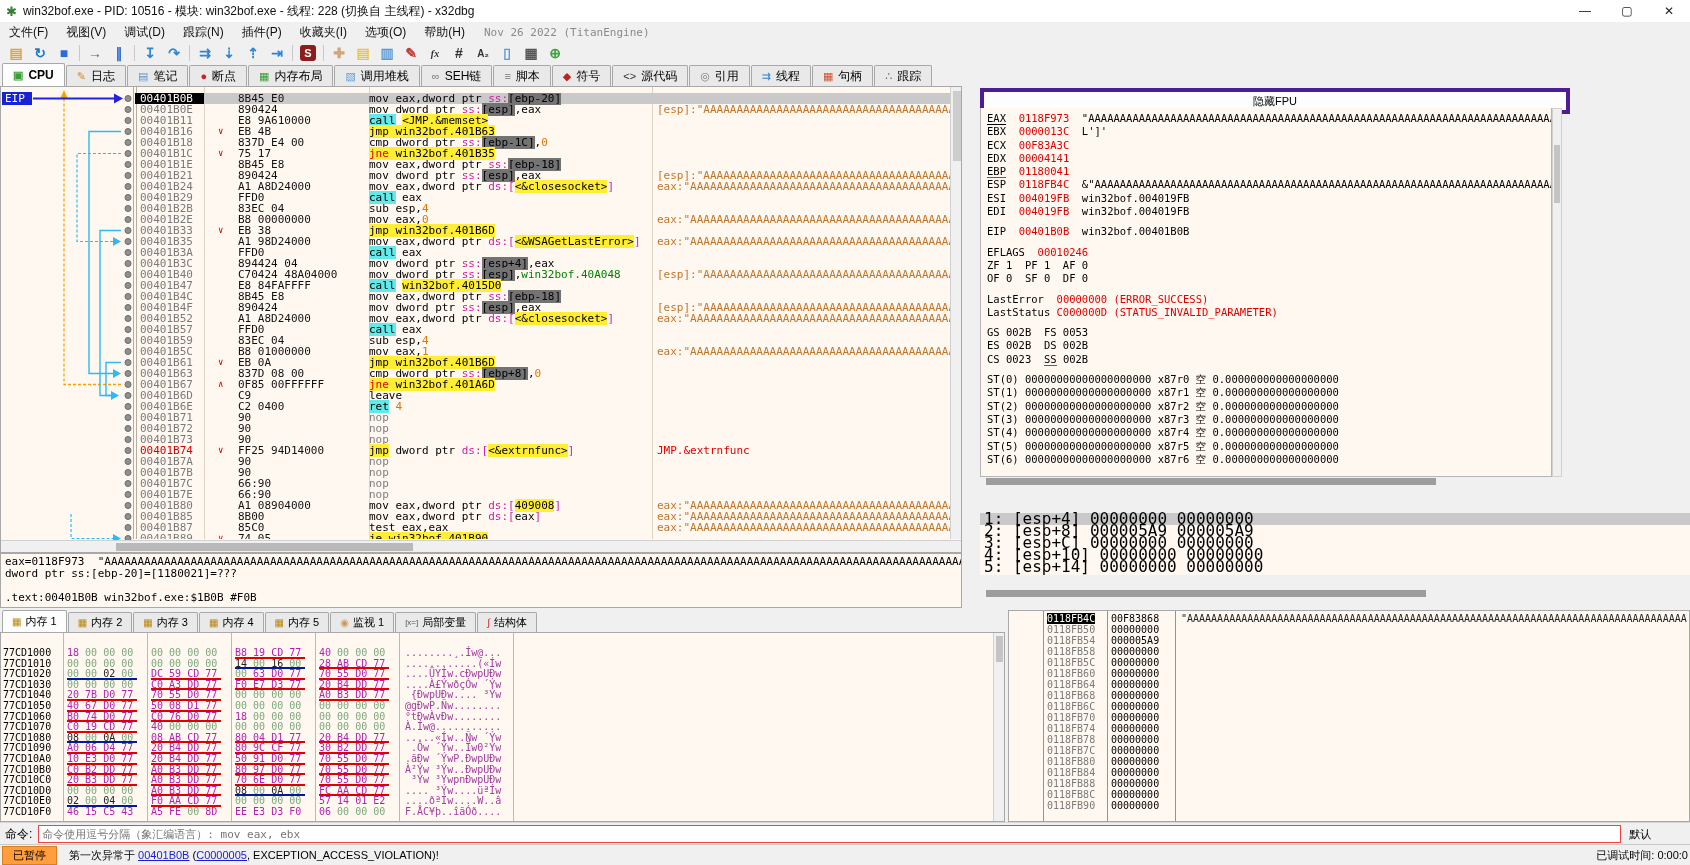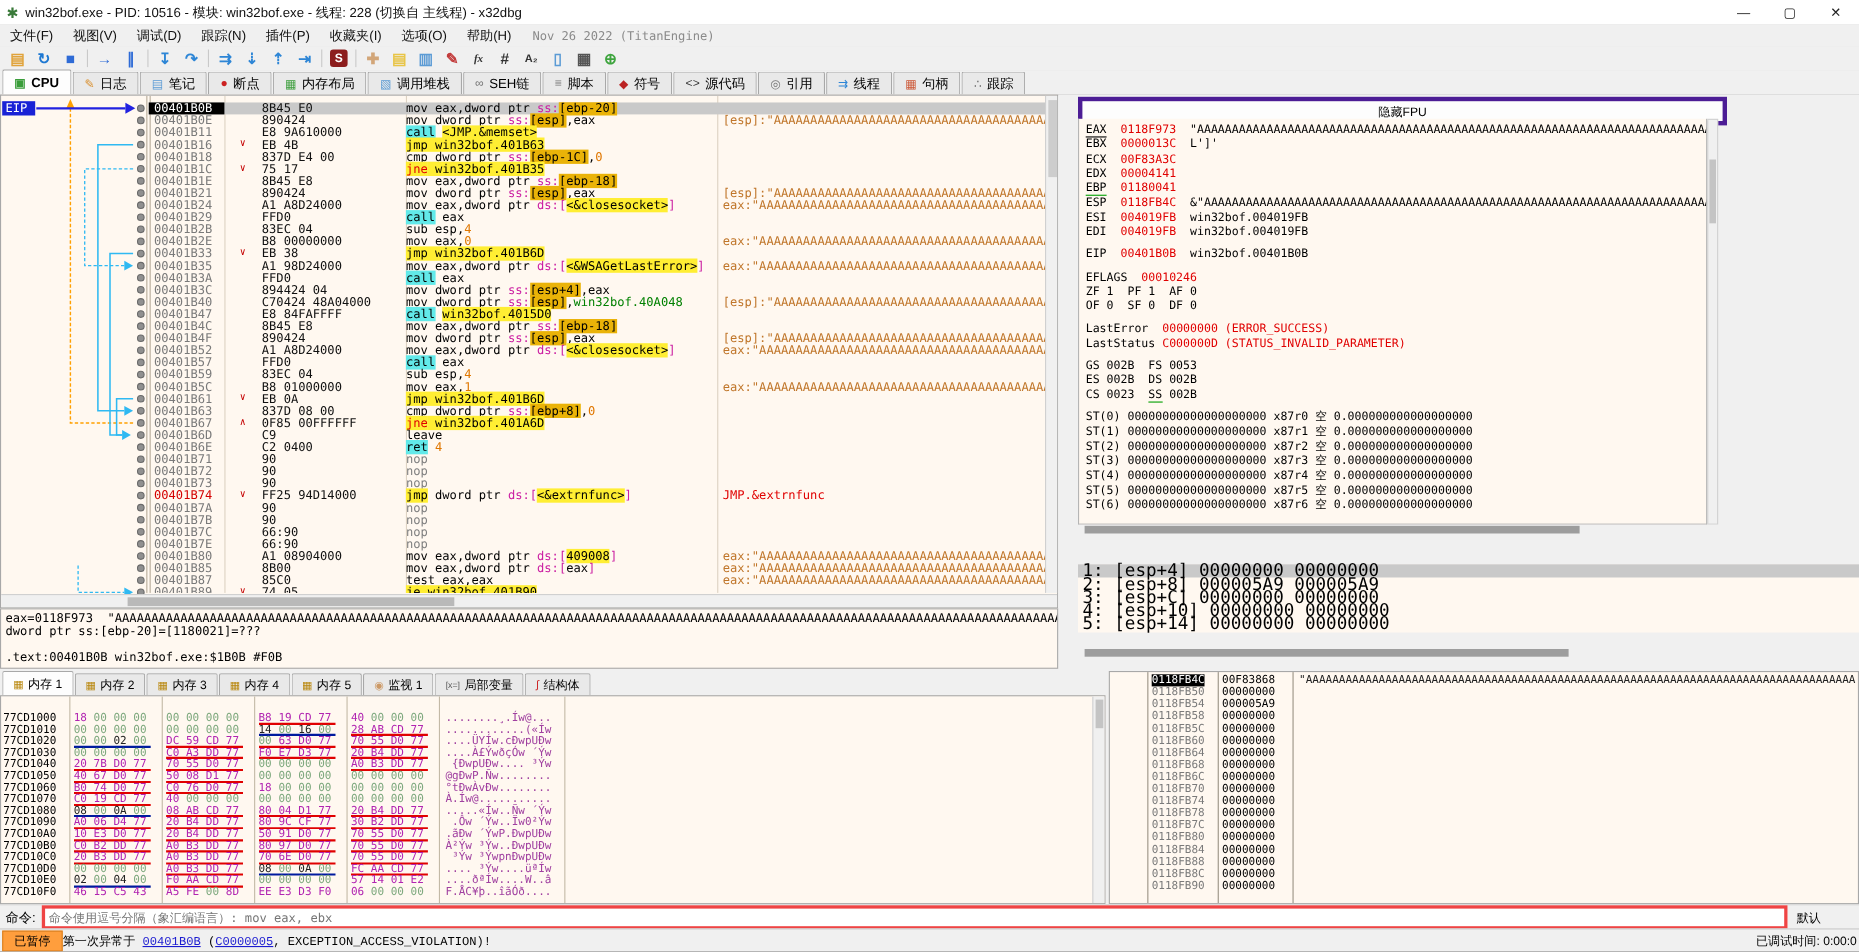--- a/index.html
+++ b/index.html
@@ -34,21 +34,21 @@
   #drows{position:absolute;left:134px;top:6px;width:816px;height:446px;overflow:hidden;}
   .drow{height:11px;line-height:11px;display:flex;white-space:pre;font-size:11px;}
   .drow.sel{background:#c9c9c9;}
   .da{width:69px;flex:none;color:#7a7a7a;padding-left:5px;box-sizing:border-box;}
   .drow.sel .da{background:#000;color:#fff;}
   .da.red{color:#d40000;}
   .db{width:165px;flex:none;color:#111;padding-left:34px;box-sizing:border-box;position:relative;}
   .mk{position:absolute;left:14px;top:0;color:#c40000;font-size:9px;}
   .di{min-width:283px;flex:none;white-space:pre;}
   .dc{padding-left:5px;white-space:pre;overflow:hidden;}
-  .tp{color:#000}.ts{color:#cb1ea2}.tk{background:#eab308;color:#000}
+  .tp{color:#000}.ts{color:#cb1ea2}.tk{background:#737373;color:#000}
   .ty{background:#ffee33;color:#000}.tr{background:#ffee33;color:#e00000}
   .tc{background:#62e9e9;color:#000}.tn{color:#e07700}.tg{color:#008000}.tz{color:#7f7f7f}
   .cm{color:#c0762a}.cr{color:#e00000}
   #dvsb{position:absolute;left:949px;top:0;width:12px;height:452px;background:#f0f0f0;border-left:1px solid #d0d0d0;}
   #dvsb .thumb{position:absolute;left:2px;top:4px;width:8px;height:70px;background:#cdcdcd;}
   #dhsb{position:absolute;left:0;top:453px;width:960px;height:12px;background:#f0f0f0;border-top:1px solid #d0d0d0;}
   #dhsb .thumb{position:absolute;left:115px;top:2px;width:297px;height:8px;background:#b9b9b9;}
   
   #regside{position:absolute;left:962px;top:86px;width:728px;height:524px;background:#f0f0f0;}
   #fpubtn{position:absolute;left:18px;top:2px;width:582px;height:18px;background:#fdfdfd;border:4px solid #4c1d95;display:flex;align-items:center;justify-content:center;font-size:11px;}
@@ -102,26 +102,26 @@
   #stackrows{position:absolute;left:0;top:2px;width:680px;font-size:10px;}
   .sr{height:11px;line-height:11px;position:relative;white-space:pre;}
   .saddr{position:absolute;left:38px;color:#7a7a7a;}
   .sr.sel .saddr{background:#000;color:#fff;}
   .sval{position:absolute;left:102px;color:#000;}
   .scmt{position:absolute;left:172px;color:#222;}
   .stacksep{position:absolute;top:0;width:1px;height:210px;background:#9a9284;}
   
   #cmdbar{position:absolute;left:0;top:822px;width:1690px;height:22px;background:#f0f0f0;display:flex;align-items:center;border-top:1px solid #d5d5d5;}
   #cmdlabel{margin:0 6px 0 5px;font-size:12px;}
-  #cmdinput{width:1575px;height:16px;border:3px solid #ef4444;font-size:11px;font-family:"DejaVu Sans Mono",monospace;padding:0 3px;background:#fff;}
+  #cmdinput{width:1575px;height:16px;border:1px solid #ef4444;font-size:11px;font-family:"DejaVu Sans Mono",monospace;padding:0 3px;background:#fff;}
   #cmdprofile{margin-left:8px;font-size:11px;}
   
   #statusbar{position:absolute;left:0;top:844px;width:1690px;height:21px;background:#f0f0f0;border-top:1px solid #c9c9c9;display:flex;align-items:center;font-size:11px;}
   #statebadge{margin-left:2px;background:#ff9e3d;border:1px solid #d97f20;padding:1px 10px;font-size:11px;}
-  #statusmsg{white-space:nowrap;font-family:Liberation Mono, monospace;}
+  #statusmsg{margin-left:12px;white-space:nowrap;}
   .slink{color:#1b1bd1;text-decoration:underline;}
   #statustime{position:absolute;right:2px;white-space:nowrap;}
   svg text{font-family:"Deja Vu Sans Mono","DejaVu Sans Mono",monospace;}
 </style>
 </head>
 <body>
 
 <div id="app">
 
   <div id="titlebar">

